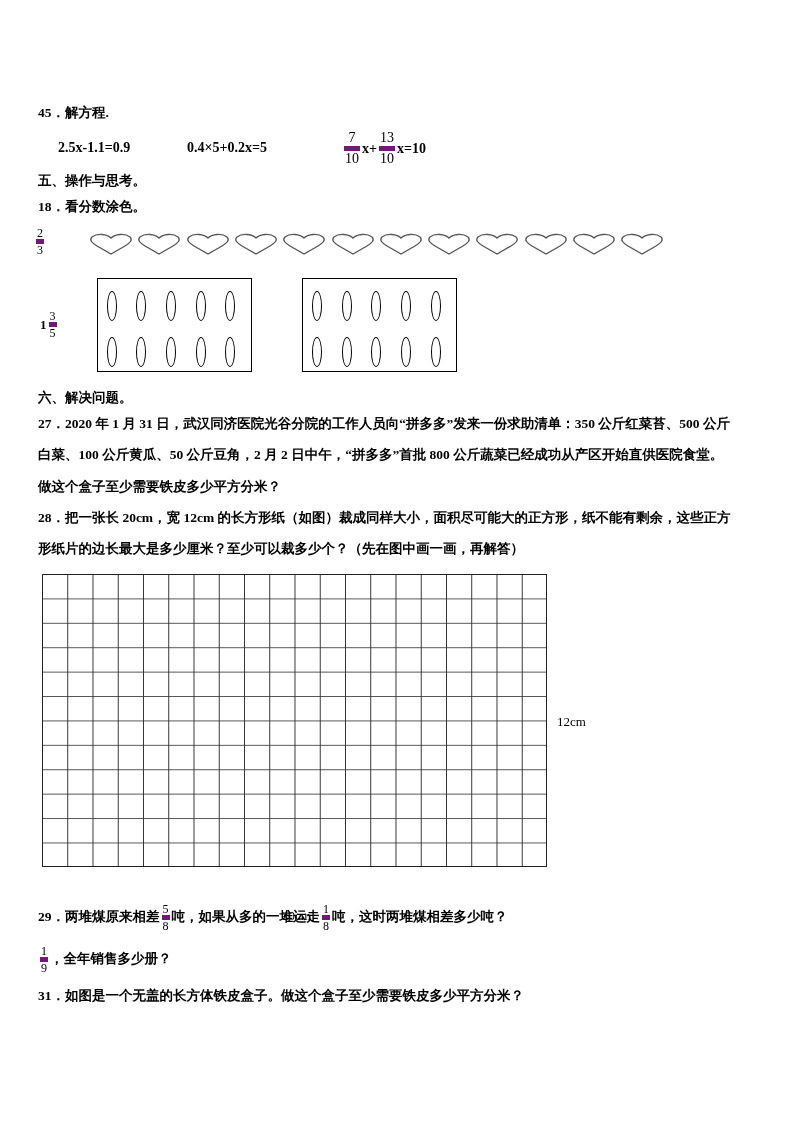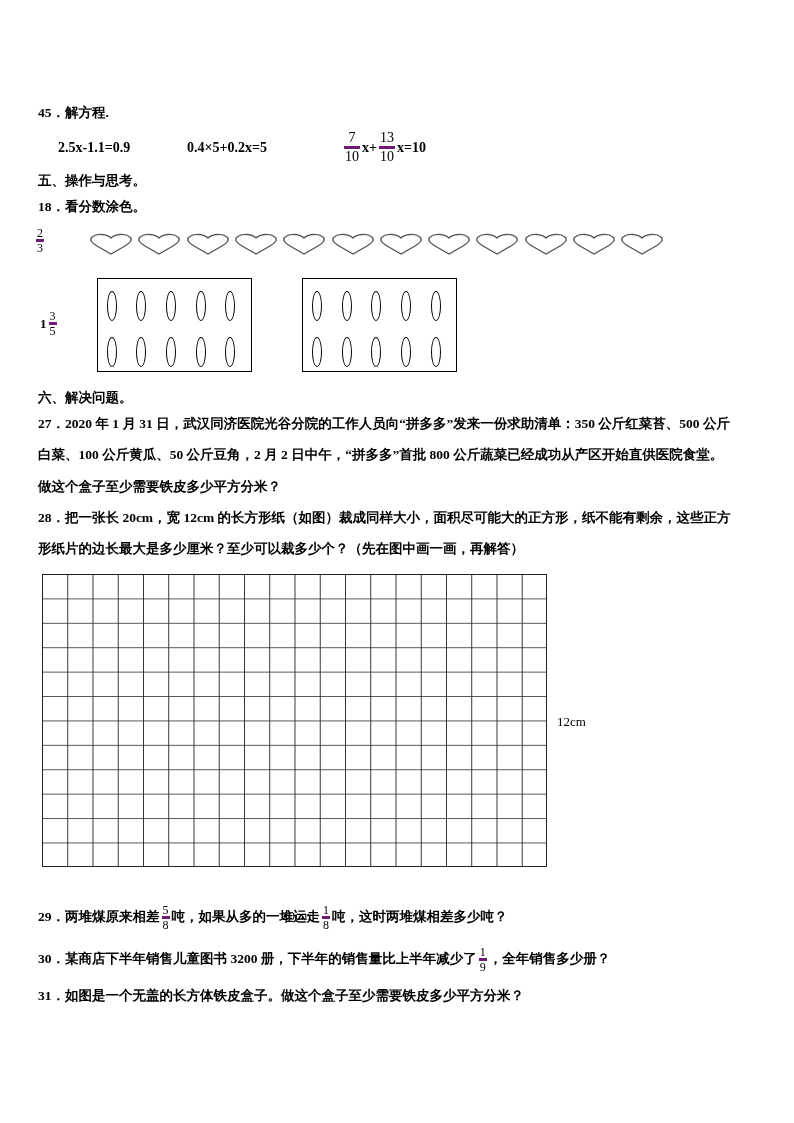--- a/index.html
+++ b/index.html
@@ -10,21 +10,21 @@
   }
   .abs { position: absolute; }
   .line { position: absolute; left: 38px; font-size: 13.5px; white-space: nowrap; line-height: 18px; }
   .b { font-weight: bold; }
   .frac {
     display: inline-flex; flex-direction: column; align-items: center;
     vertical-align: middle; font-size: 13px; line-height: 14px; margin: 0 2px;
     font-weight: normal;
   }
   .frac .n { padding: 0 1px; }
-  .frac .d { border-top: 3px solid #701a75; padding: 0 1px; }
+  .frac .d { border-top: 5px solid #701a75; padding: 0 1px; }
   .small-frac { font-size: 12px; line-height: 12px; }
   .eq { position: absolute; font-size: 14px; font-weight: bold; white-space: nowrap; }
   .heart { position: absolute; top: 233px; width: 44px; height: 22px; }
   .box { position: absolute; top: 278px; width: 155px; height: 94px; border: 1.5px solid #000; box-sizing: border-box; }
   .oval { position: absolute; width: 10px; height: 30px; border: 1.2px solid #000; border-radius: 50%; box-sizing: border-box; }
   .grid {
     position: absolute; left: 42px; top: 574px; width: 505px; height: 293px;
     box-sizing: border-box; border: 1.5px solid #222;
     background-image:
       linear-gradient(to right, #333 1.3px, transparent 1.3px),
@@ -157,21 +157,20 @@
   </span>
   <span>吨，如果从多的一堆运走</span>
   <span class="frac small-frac">
     <span class="n">1</span>
     <span class="d">8</span>
   </span>
   <span>吨，这时两堆煤相差多少吨？</span>
 </div>
 
 <div class="line b" style="top:945px; display:flex; align-items:center; height:28px;">
-  <span>30．某商店下半年销售儿童图书 3200 册，下半年的销售量比上半年减少了</span>
   <span class="frac small-frac">
     <span class="n">1</span>
     <span class="d">9</span>
   </span>
   <span>，全年销售多少册？</span>
 </div>
 
 <div class="line b" style="top:987px;">31．如图是一个无盖的长方体铁皮盒子。做这个盒子至少需要铁皮多少平方分米？</div>
 
 </body></html>

